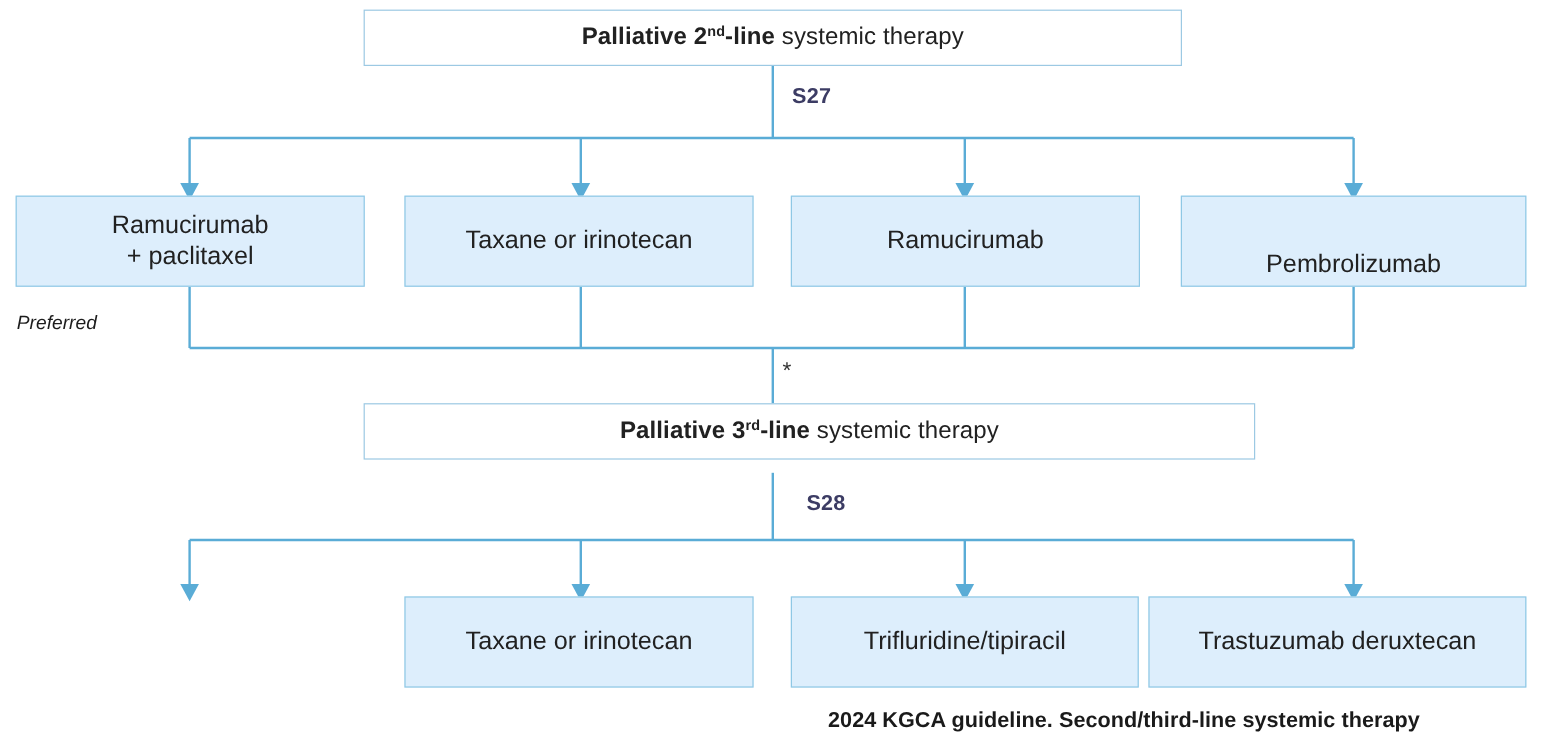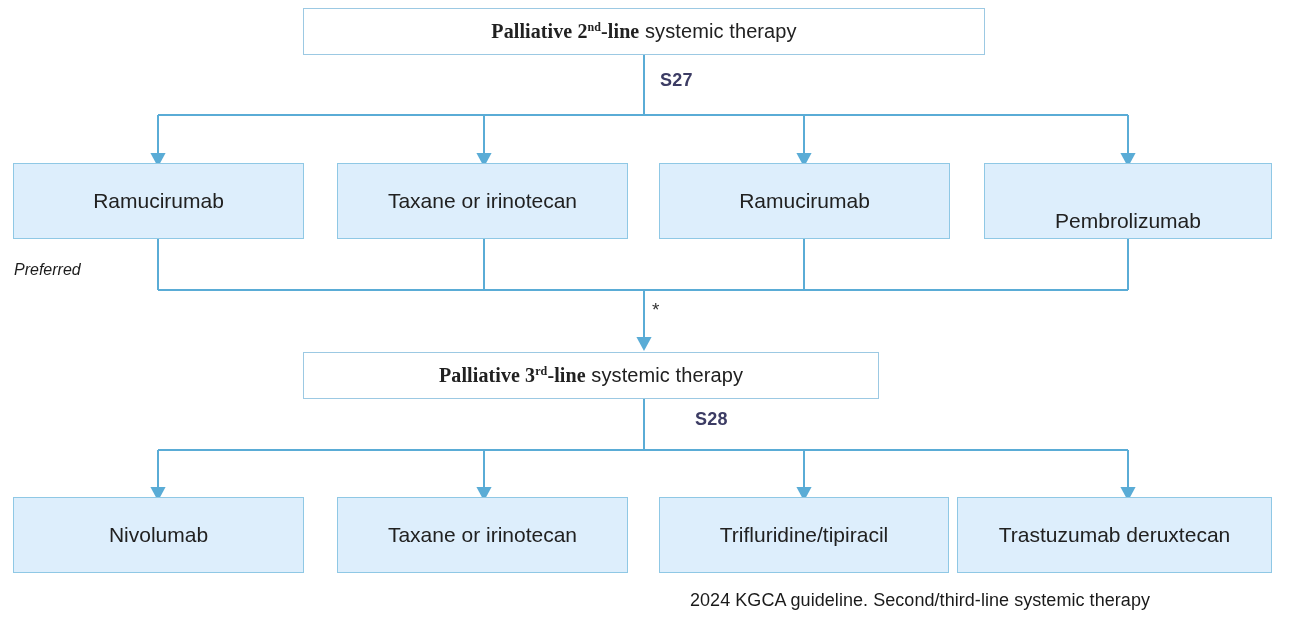--- a/index.html
+++ b/index.html
@@ -38,21 +38,21 @@
     color: #212121;
   }
 
   
   .header-box {
     background: #ffffff;
     border: 1.5px solid #9cc9e3;
     font-size: 20px;
     letter-spacing: .1px;
   }
-  .header-box .strong { font-weight: 700; font-family: Liberation Serif, serif; }
+  .header-box .strong { font-weight: 700; }
   .header-box sup {
     font-size: .60em;
     font-weight: 700;
     vertical-align: super;
     line-height: 0;
     margin-top: 16px;
   }
 
   
   .opt-box {
@@ -85,21 +85,21 @@
     position: absolute;
     font-size: 19px;
     color: #333333;
     line-height: 1;
     white-space: nowrap;
   }
 
   .footer-caption {
     position: absolute;
     font-size: 18px;
-    font-weight: 400;
+    font-weight: 700;
     color: #1a1a1a;
     white-space: nowrap;
     letter-spacing: .05px;
   }
 </style>
 </head>
 <body>
 
 <div id="canvas">
 
@@ -141,20 +141,21 @@
     <span>
       <span class="strong">Palliative 2</span><sup class="strong">nd</sup><span class="strong">-line</span><span> systemic therapy</span>
     </span>
   </div>
 
   <div class="conn-label" style="left:660px; top:70px;text-align:right;">S27</div>
 
   <div class="node opt-box" style="left:13px; top:163px; width:291px; height:76px;">
     <span>
       <span>Ramucirumab</span>
+      <span class="l2">+ paclitaxel</span>
     </span>
   </div>
 
   <div class="node opt-box" style="left:337px; top:163px; width:291px; height:76px;">
     <span>Taxane or irinotecan</span>
   </div>
 
   <div class="node opt-box" style="left:659px; top:163px; width:291px; height:76px;">
     <span>Ramucirumab</span>
   </div>
@@ -162,31 +163,28 @@
   <div class="node opt-box" style="left:984px; top:163px; width:288px; height:76px;align-items:flex-end;">
     <span>
       <span>Pembrolizumab</span>
     </span>
   </div>
 
   <div class="note-preferred" style="left:14px; top:249px;">Preferred</div>
 
   <div class="asterisk" style="left:652px; top:300px;">*</div>
 
-  <div class="node header-box" style="left:303px; top:352px; width:576px; height:47px;">
+  <div class="node header-box" style="left:303px; top:336px; width:743px; height:47px;">
     <span>
       <span class="strong">Palliative 3</span><sup class="strong">rd</sup><span class="strong">-line</span><span> systemic therapy</span>
     </span>
   </div>
 
-  <div class="conn-label" style="left:695px; top:409px;">S28</div>
-
-  <div class="node opt-box" style="left:13px; top:497px; width:291px; height:76px;">
-    <span>Nivolumab</span>
-  </div>
+  <div class="conn-label" style="left:672px; top:409px;">S28</div>
+
 
   <div class="node opt-box" style="left:337px; top:497px; width:291px; height:76px;">
     <span>Taxane or irinotecan</span>
   </div>
 
   <div class="node opt-box" style="left:659px; top:497px; width:290px; height:76px;">
     <span>Trifluridine/tipiracil</span>
   </div>
 
   <div class="node opt-box" style="left:957px; top:497px; width:315px; height:76px;">

